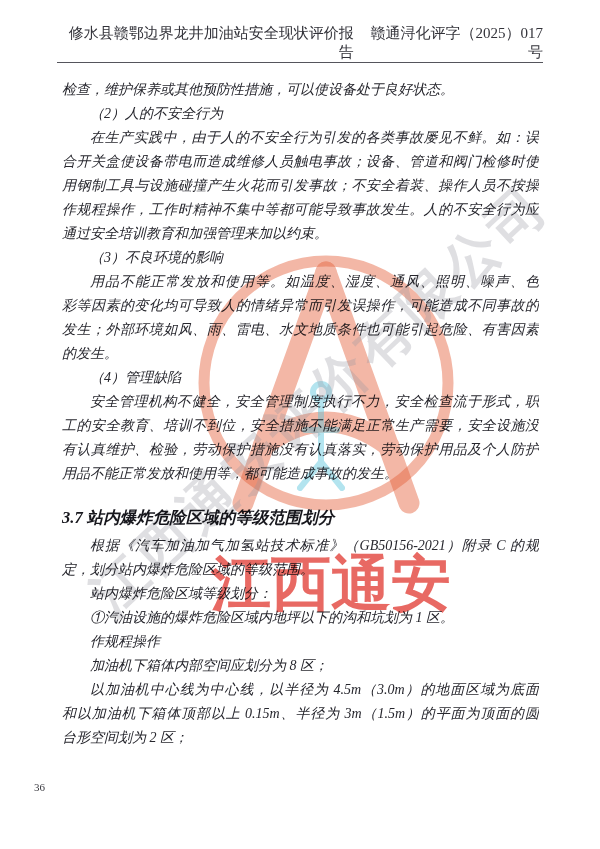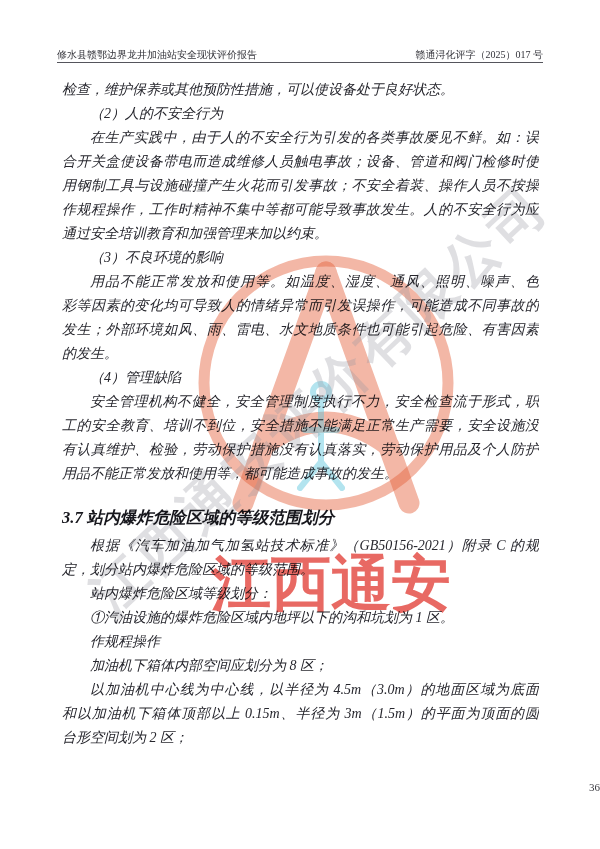--- a/index.html
+++ b/index.html
@@ -5,21 +5,21 @@
   html,body{margin:0;padding:0;background:#e8e8e8;}
   .page{
     position:relative; width:600px; height:849px; background:#ffffff;
     margin:0 auto; overflow:hidden;
     font-family:"Liberation Serif","DejaVu Serif",serif;
     color:#26262d;
   }
   
   .hdr{
     position:absolute; top:44px; left:57px; right:57px; height:18px;
-    font-size:10px; color:#33333a; display:flex; justify-content:space-between;
+    font-size:15px; color:#33333a; display:flex; justify-content:space-between;
     align-items:flex-end;
     text-align:right;
   }
   .hdr .right b{font-weight:normal;}
   .hdr-rule{
     position:absolute; top:62px; left:57px; right:57px; height:0;
     border-bottom:1.2px solid #55555c;
   }
   
   .body-text{
@@ -28,21 +28,21 @@
   }
   .line{white-space:nowrap; height:24px;}
   .line.indent{padding-left:28px;}
   .line.fill{white-space:normal; text-align:justify; text-align-last:justify; overflow:hidden;}
   .line.heading{
     font-weight:bold; font-size:16.5px; height:30px; line-height:30px;
     margin-top:17px; margin-bottom:1px; color:#17171d;
   }
   
   .footer{
-    position:absolute; left:0; right:0; top:781px; text-align:right;
+    position:absolute; left:0; right:0; top:781px; text-align:left;
     padding-left:34px; font-size:11px; color:#3a3a40;
   }
   
   .wm-layer{position:absolute; inset:0; pointer-events:none; mix-blend-mode:multiply;}
   .wm-gray{
     position:absolute; left:320px; top:400px; white-space:nowrap;
     transform:translate(-50%,-50%) rotate(-43deg);
     font-family:"Liberation Sans","DejaVu Sans",sans-serif;
     font-weight:bold; font-size:55px; letter-spacing:5px;
     color:rgba(148,148,158,0.30);

